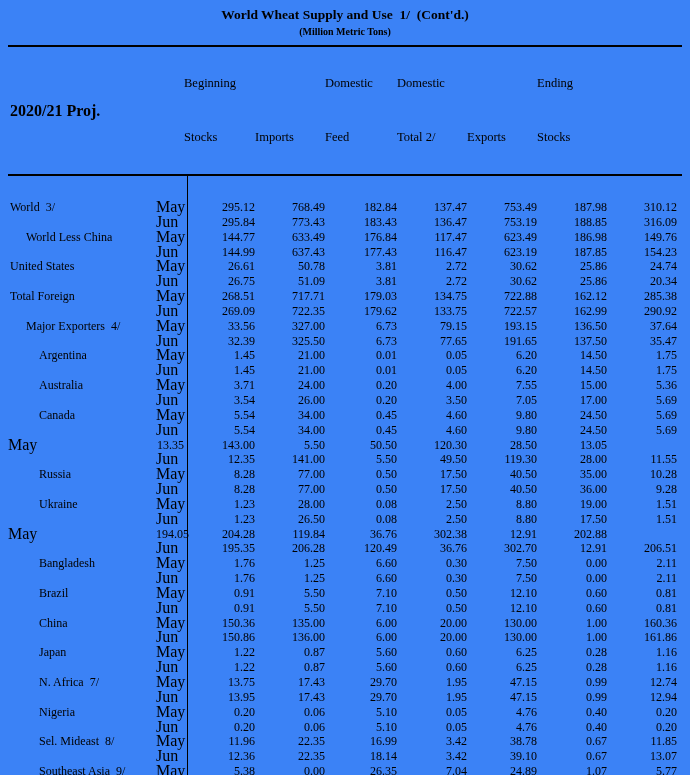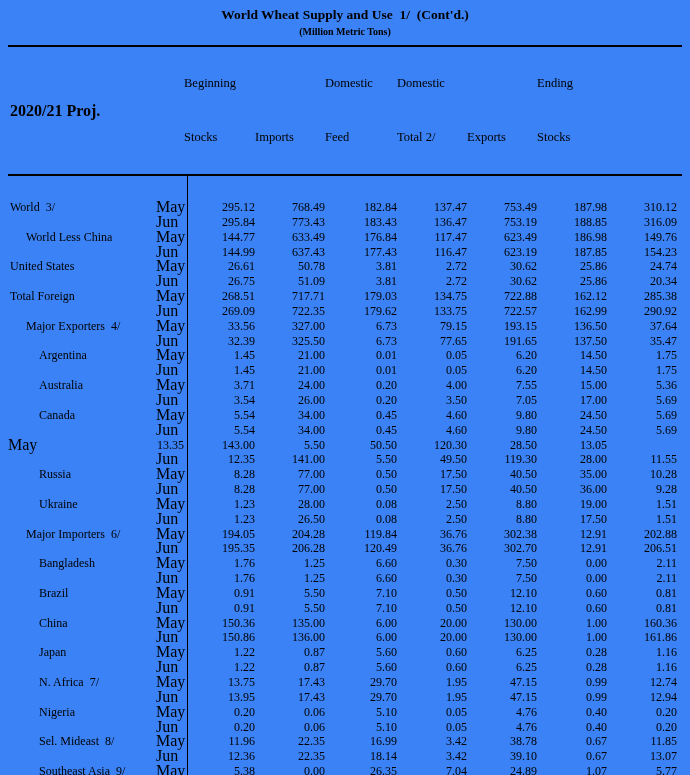--- a/index.html
+++ b/index.html
@@ -330,21 +330,20 @@
           <div class="c-month">Jun</div>
           <div class="c-val">1.23</div>
           <div class="c-val">26.50</div>
           <div class="c-val">0.08</div>
           <div class="c-val">2.50</div>
           <div class="c-val">8.80</div>
           <div class="c-val">17.50</div>
           <div class="c-val">1.51</div>
         </div>
         <div class="grid-row line">
-          <div class="c-label ind1">Major Importers  6/</div>
           <div class="c-month">May</div>
           <div class="c-val">194.05</div>
           <div class="c-val">204.28</div>
           <div class="c-val">119.84</div>
           <div class="c-val">36.76</div>
           <div class="c-val">302.38</div>
           <div class="c-val">12.91</div>
           <div class="c-val">202.88</div>
         </div>
         <div class="grid-row line">

